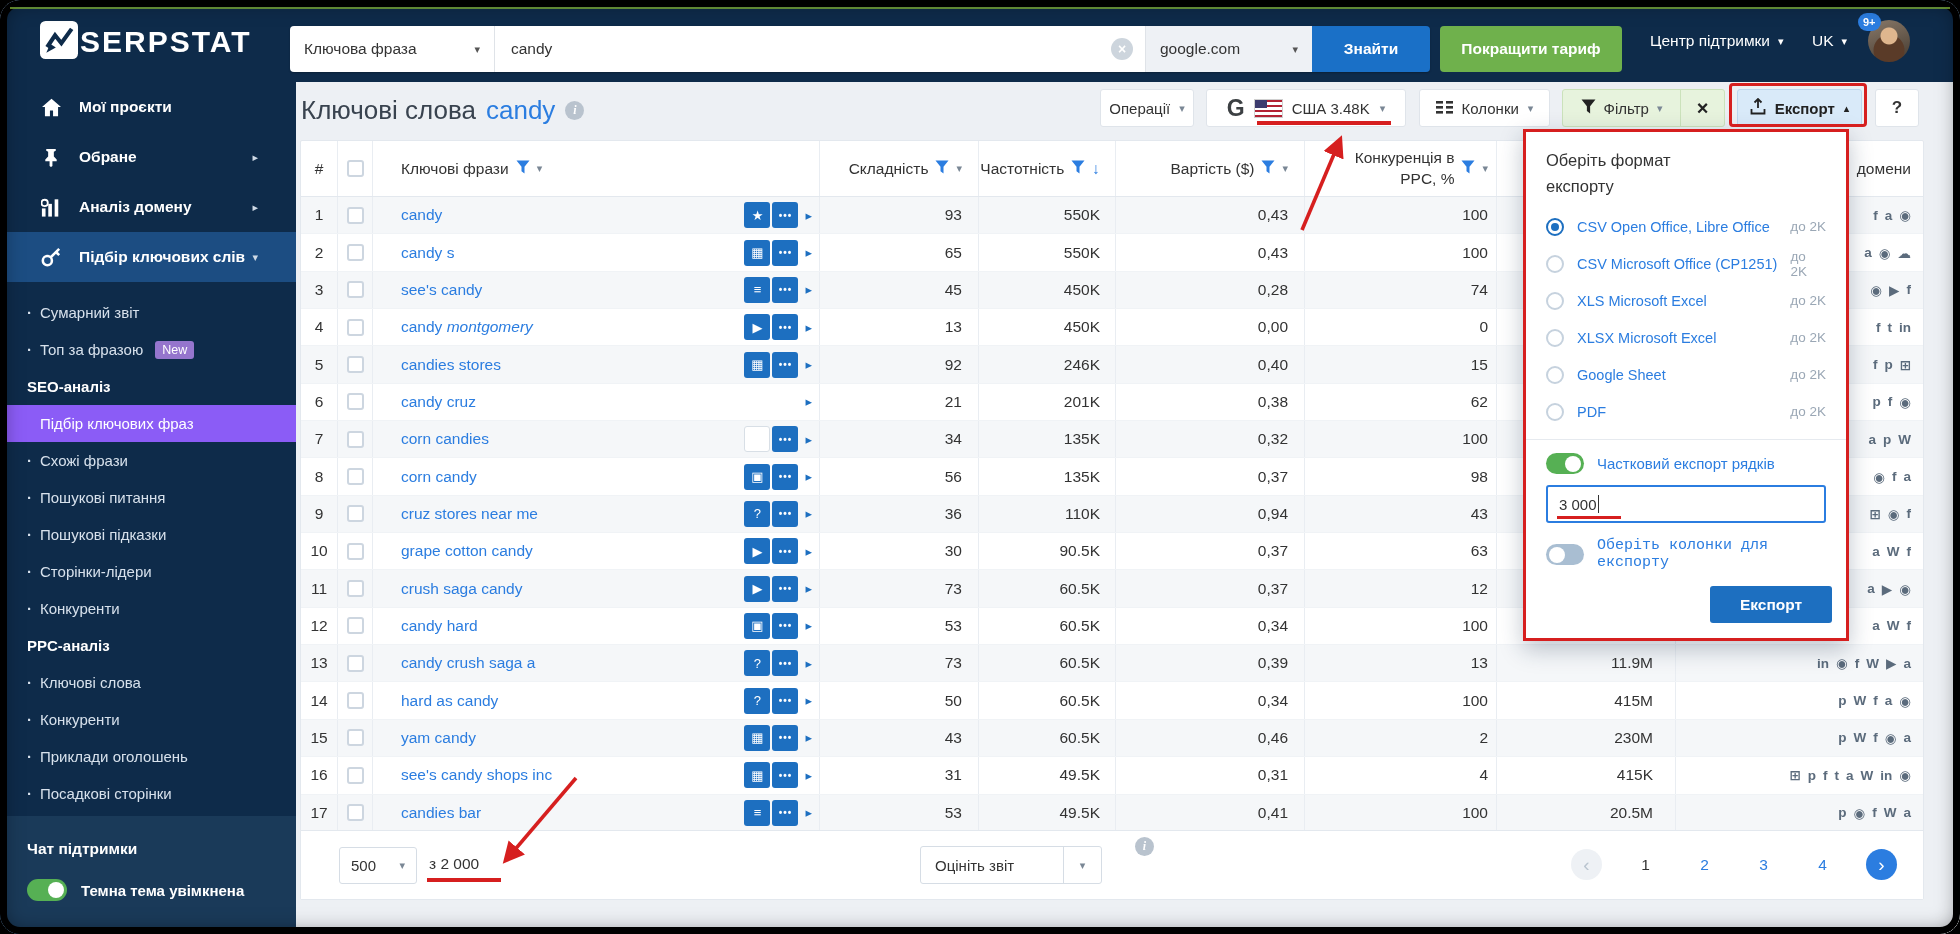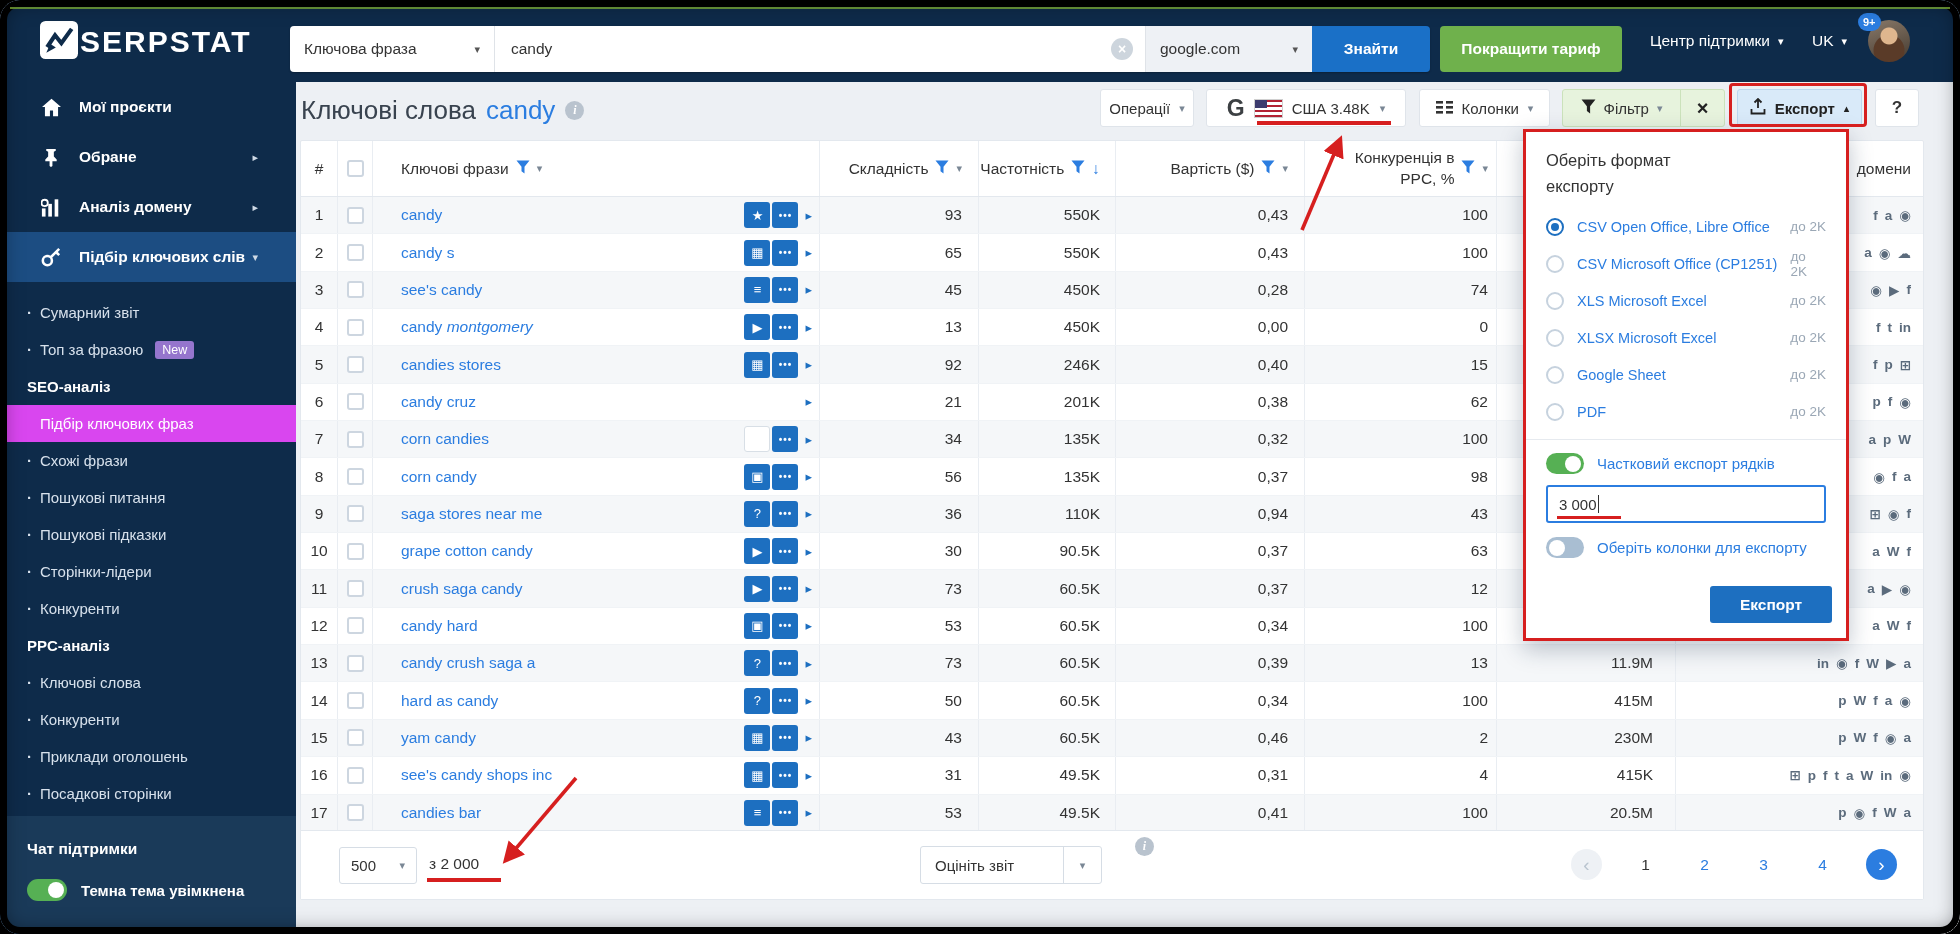--- a/index.html
+++ b/index.html
@@ -31,21 +31,21 @@
 
 
 .sidebar { position:absolute; left:0; top:82px; width:296px; height:852px; background:#0e2b4a; z-index:4; color:#fff; }
 .side-item { height:50px; display:flex; align-items:center; padding-left:40px; gap:17px; font-size:15.5px; font-weight:bold; position:relative; cursor:pointer; }
 .side-item.active { background:#1c4d82; }
 .side-item .chev { position:absolute; right:38px; font-size:11px; color:#cfdae6; }
 .side-icon { width:22px; display:flex; justify-content:center; }
 .submenu { padding-top:12px; }
 .sub-item { height:37px; display:flex; align-items:center; padding-left:40px; color:#d7e1ec; font-size:15px; position:relative; cursor:pointer; }
 .sub-item::before { content:"·"; position:absolute; left:27px; font-weight:bold; color:#d7e1ec; }
-.sub-item.active { background:#d946ef; color:#fff; }
+.sub-item.active { background:#8b5cf6; color:#fff; }
 .sub-item.active::before { content:""; }
 .sub-header { height:37px; display:flex; align-items:center; padding-left:27px; font-weight:bold; font-size:15px; color:#fff; }
 .badge-new { background:#9575cd; color:#fff; font-size:12.5px; border-radius:3px; padding:2px 7px; margin-left:12px; font-weight:normal; }
 .sidebar-bottom { position:absolute; bottom:0; left:0; right:0; height:118px; background:#1a3a59; padding:24px 27px 0; z-index:5; }
 .chat-label { font-weight:bold; font-size:15.5px; cursor:pointer; }
 .theme-row { margin-top:21px; display:flex; align-items:center; gap:14px; font-size:15px; font-weight:bold; }
 .toggle { width:40px; height:22px; border-radius:11px; position:relative; flex:none; cursor:pointer; }
 .toggle::after { content:""; position:absolute; top:3px; width:16px; height:16px; background:#fff; border-radius:50%; }
 .toggle.on { background:#56b054; } .toggle.on::after { right:3px; }
 .toggle.off { background:#a9bed2; } .toggle.off::after { left:3px; }
@@ -115,21 +115,21 @@
 .radio.sel { border-color:#1d6fc0; }
 .radio.sel::after { content:""; position:absolute; inset:3px; border-radius:50%; background:#1d6fc0; }
 .fmt-label { color:#2b7de0; font-size:14.5px; white-space:nowrap; flex:1; }
 .fmt-limit { color:#9aa7b5; font-size:13.5px; }
 .ep-divider { height:1px; background:#e6eaef; margin:9px -20px 13px; }
 .ep-toggle-row { display:flex; align-items:center; gap:13px; }
 .ep-toggle-row .lbl { color:#2b7de0; font-size:15px; cursor:pointer; }
 .rows-input { height:38px; border:2px solid #2b7de0; border-radius:3px; display:flex; align-items:center; padding:0 11px; font-size:15px; color:#333; position:relative; margin:11px 0 14px; cursor:text; }
 .caret-line { width:1.5px; height:18px; background:#333; margin-left:1px; }
 .input-underline { position:absolute; left:9px; bottom:2px; width:64px; height:3px; background:#d61f1f; }
-.ep-row2 { margin-top:5px; }
+.ep-row2 { margin-top:5px;font-family:Liberation Mono, monospace; }
 .ep-submit { position:absolute; right:14px; bottom:15px; width:122px; height:37px; background:#1d6fc0; color:#fff; border:none; border-radius:3px; font-size:15.5px; font-weight:bold; cursor:pointer; font-family:inherit; }
 
 
 .annot { position:absolute; z-index:60; pointer-events:none; }
 #annot-export-box { left:1729px; top:83px; width:138px; height:44px; border:3px solid #d61f1f; border-radius:4px; }
 #annot-usa { bottom:1px; left:50px; width:134px; height:4px; background:#d61f1f; position:absolute; }
 </style>
 </head>
 <body>
 
@@ -538,21 +538,21 @@
               <span class="dicon">f</span>
               <span class="dicon">a</span>
             </div>
           </div>
           <div class="trow odd">
             <div class="cell c1">9</div>
             <div class="cell c2">
               <span class="cb"></span>
             </div>
             <div class="cell c3">
-              <span class="phrase">saga stores near me</span>
+              <span class="phrase">cruz stores near me</span>
               <span class="ricon">?</span>
               <span class="ricon more">•••</span>
               <span class="rchev">▸</span>
             </div>
             <div class="cell c4">36</div>
             <div class="cell c5">110K</div>
             <div class="cell c6">0,94</div>
             <div class="cell c7">43</div>
             <div class="cell c8"></div>
             <div class="cell c9">

